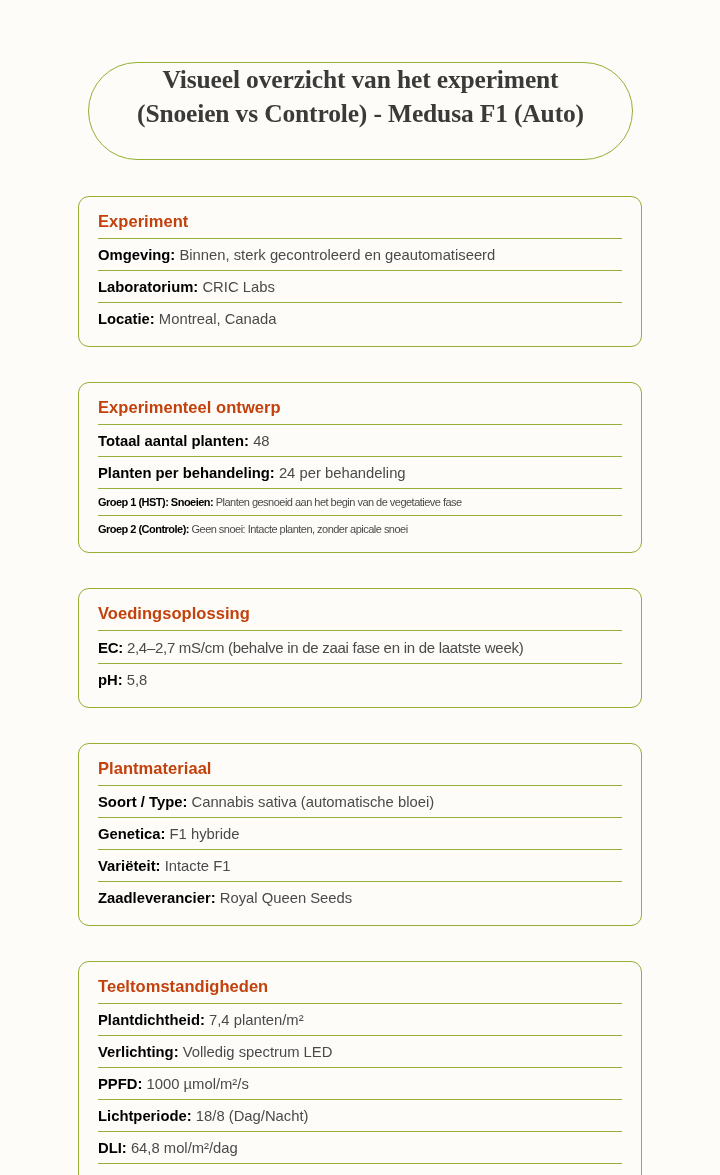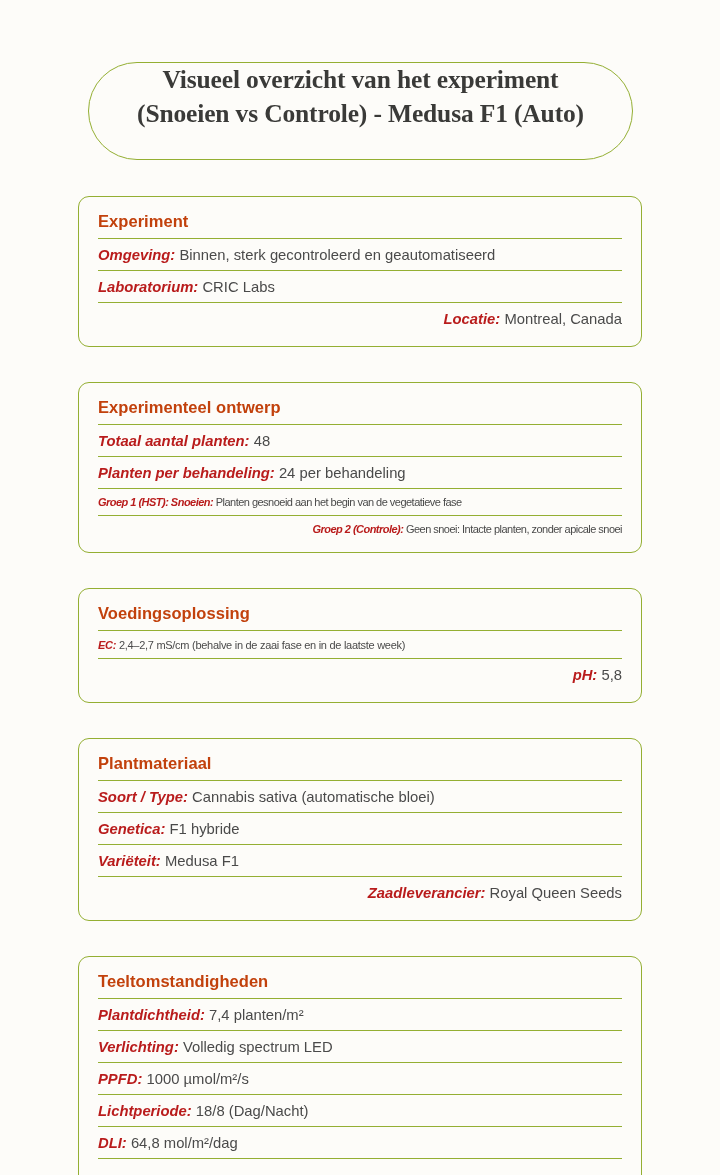--- a/index.html
+++ b/index.html
@@ -78,41 +78,40 @@
 
   .row {
     font-size: 14.8px;
     color: #3D3D3D;
     padding: 7.5px 0 7.5px 0;
     border-bottom: 1.5px solid #94AF33;
     white-space: nowrap;
     overflow: hidden;
   }
 
-  .row:last-child { border-bottom: none; text-align: right; }
+  .row:last-child { border-bottom: none; }
 
   .row .k {
     font-weight: bold;
-    color: #b91c1c;
-    font-style: italic;
+    color: #000000;
   }
 
   .row .v {
     font-weight: normal;
     color: #4A4A4A;
   }
 
   
   .row.squeeze {
     font-size: 11px;
     letter-spacing: -0.52px;
     padding: 7px 0 7px 0;
   }
   .row.squeeze-mild {
-    font-size: 11px;
+    font-size: 15px;
     letter-spacing: -0.28px;
   }
 
   
   .card.c-design  { padding-bottom: 10px; }
   .card.c-nutri   { }
 </style>
 </head>
 <body>
 
@@ -180,21 +179,21 @@
       <div class="row">
         <span class="k">Soort / Type:</span>
         <span class="v"> Cannabis sativa (automatische bloei)</span>
       </div>
       <div class="row">
         <span class="k">Genetica:</span>
         <span class="v"> F1 hybride</span>
       </div>
       <div class="row">
         <span class="k">Variëteit:</span>
-        <span class="v"> Medusa F1</span>
+        <span class="v"> Intacte F1</span>
       </div>
       <div class="row">
         <span class="k">Zaadleverancier:</span>
         <span class="v"> Royal Queen Seeds</span>
       </div>
     </section>
 
     <section class="card c-grow">
       <div class="card-heading">Teeltomstandigheden</div>
       <div class="row">

